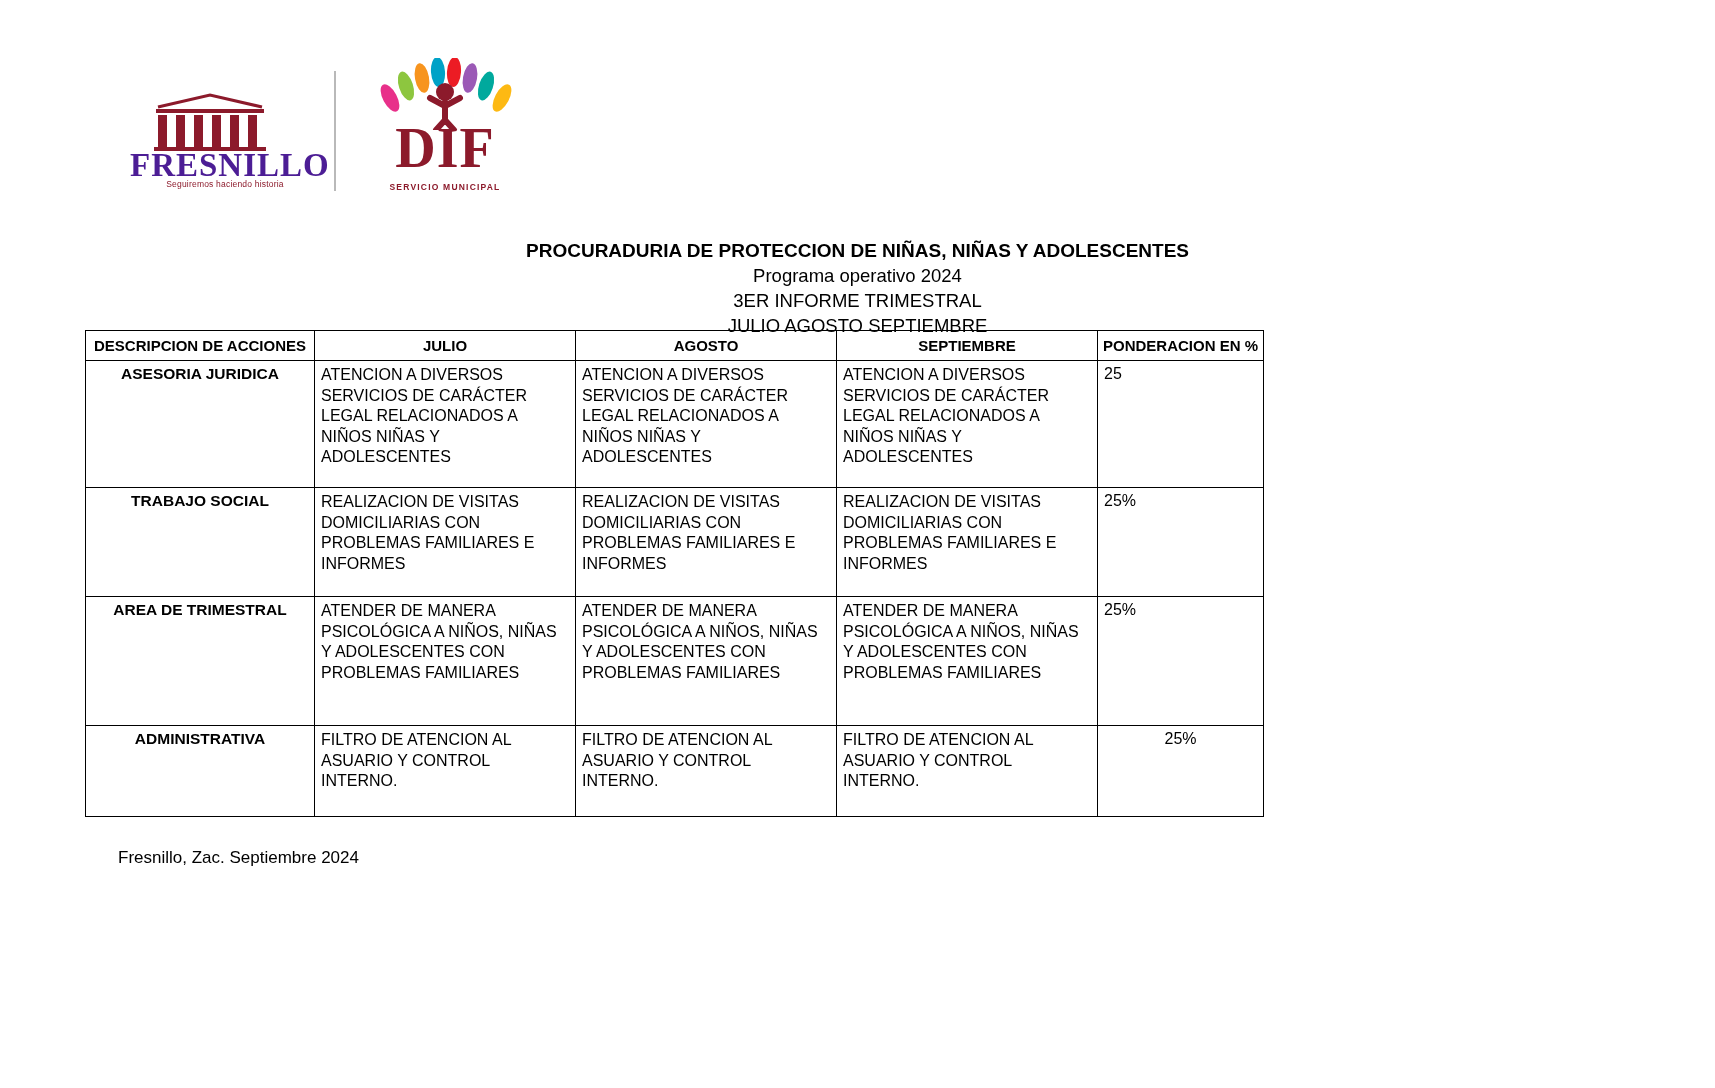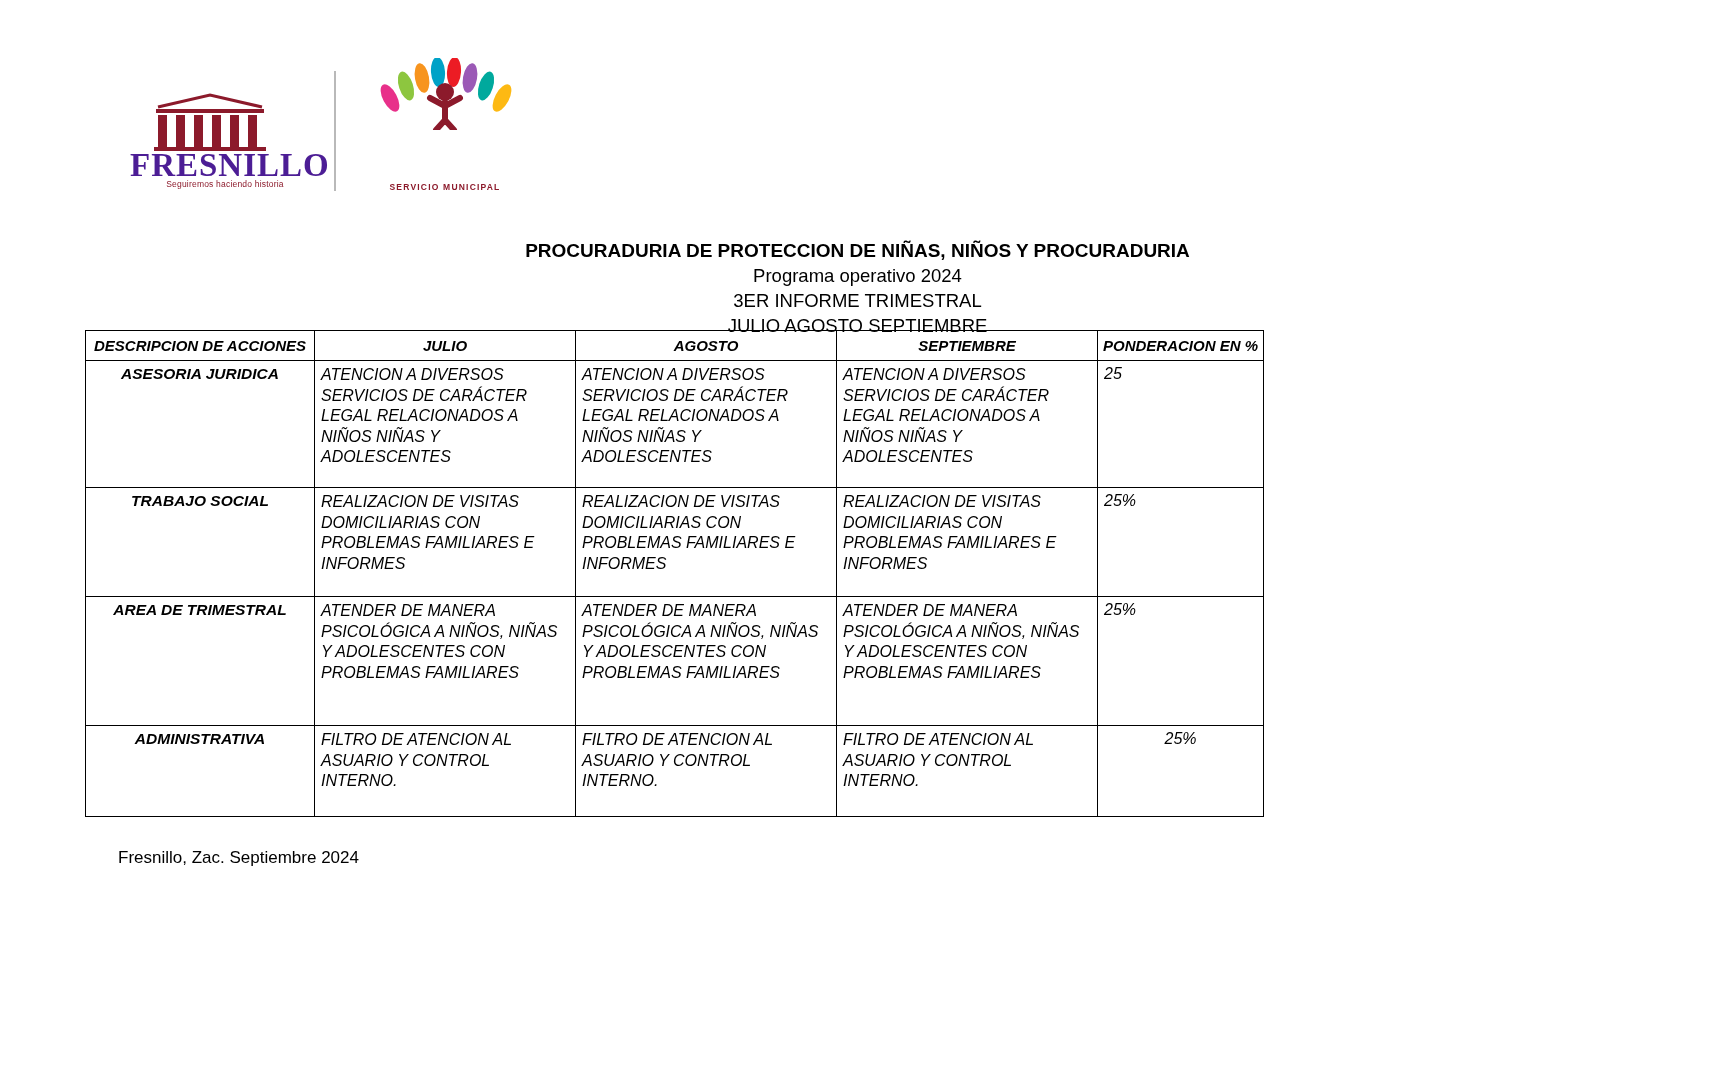--- a/index.html
+++ b/index.html
@@ -121,21 +121,20 @@
   }
 
   
   .doc-table {
     position: absolute;
     left: 85px;
     top: 330px;
     width: 1133px;
     border-collapse: collapse;
     table-layout: fixed;
-    font-style: italic;
   }
   .doc-table td, .doc-table th {
     border: 1px solid #000000;
     vertical-align: top;
     padding: 4px 6px;
   }
   .doc-table th {
     text-align: center;
     font-size: 15px;
     font-weight: bold;
@@ -216,27 +215,28 @@
           <ellipse cx="62" cy="20" rx="7" ry="15" fill="#f7941e" transform="rotate(-10 62 20)"></ellipse>
           <ellipse cx="78" cy="14" rx="7" ry="15" fill="#00a2c7" transform="rotate(-4 78 14)"></ellipse>
           <ellipse cx="94" cy="14" rx="7" ry="15" fill="#ec1c24" transform="rotate(4 94 14)"></ellipse>
           <ellipse cx="110" cy="20" rx="7" ry="15" fill="#9b59b6" transform="rotate(10 110 20)"></ellipse>
           <ellipse cx="126" cy="28" rx="7" ry="15" fill="#00a99d" transform="rotate(18 126 28)"></ellipse>
           <ellipse cx="142" cy="40" rx="7" ry="15" fill="#fdb913" transform="rotate(28 142 40)"></ellipse>
           <circle cx="85" cy="34" r="9" fill="#8c1a2b"></circle>
           <path d="M85 44 L85 64 M85 48 L70 40 M85 48 L100 40 M85 62 L76 72 M85 62 L94 72" stroke="#8c1a2b" stroke-width="6" fill="none" stroke-linecap="round"></path>
         </g>
       </svg>
+      <div class="dif-word">DIF</div>
       <div class="dif-tag">SERVICIO MUNICIPAL</div>
     </div>
 
   </div>
 
   <div class="titles">
-    <div class="title-main">PROCURADURIA DE PROTECCION DE NIÑAS, NIÑOS Y PROCURADURIA</div>
+    <div class="title-main">PROCURADURIA DE PROTECCION DE NIÑAS, NIÑAS Y ADOLESCENTES</div>
     <div class="title-sub">Programa operativo 2024</div>
     <div class="title-sub">3ER INFORME TRIMESTRAL</div>
     <div class="title-sub">JULIO AGOSTO SEPTIEMBRE</div>
   </div>
 
   <table class="doc-table">
     <thead>
       <tr>
         <th class="col-desc">DESCRIPCION DE ACCIONES</th>
         <th class="col-month">JULIO</th>

